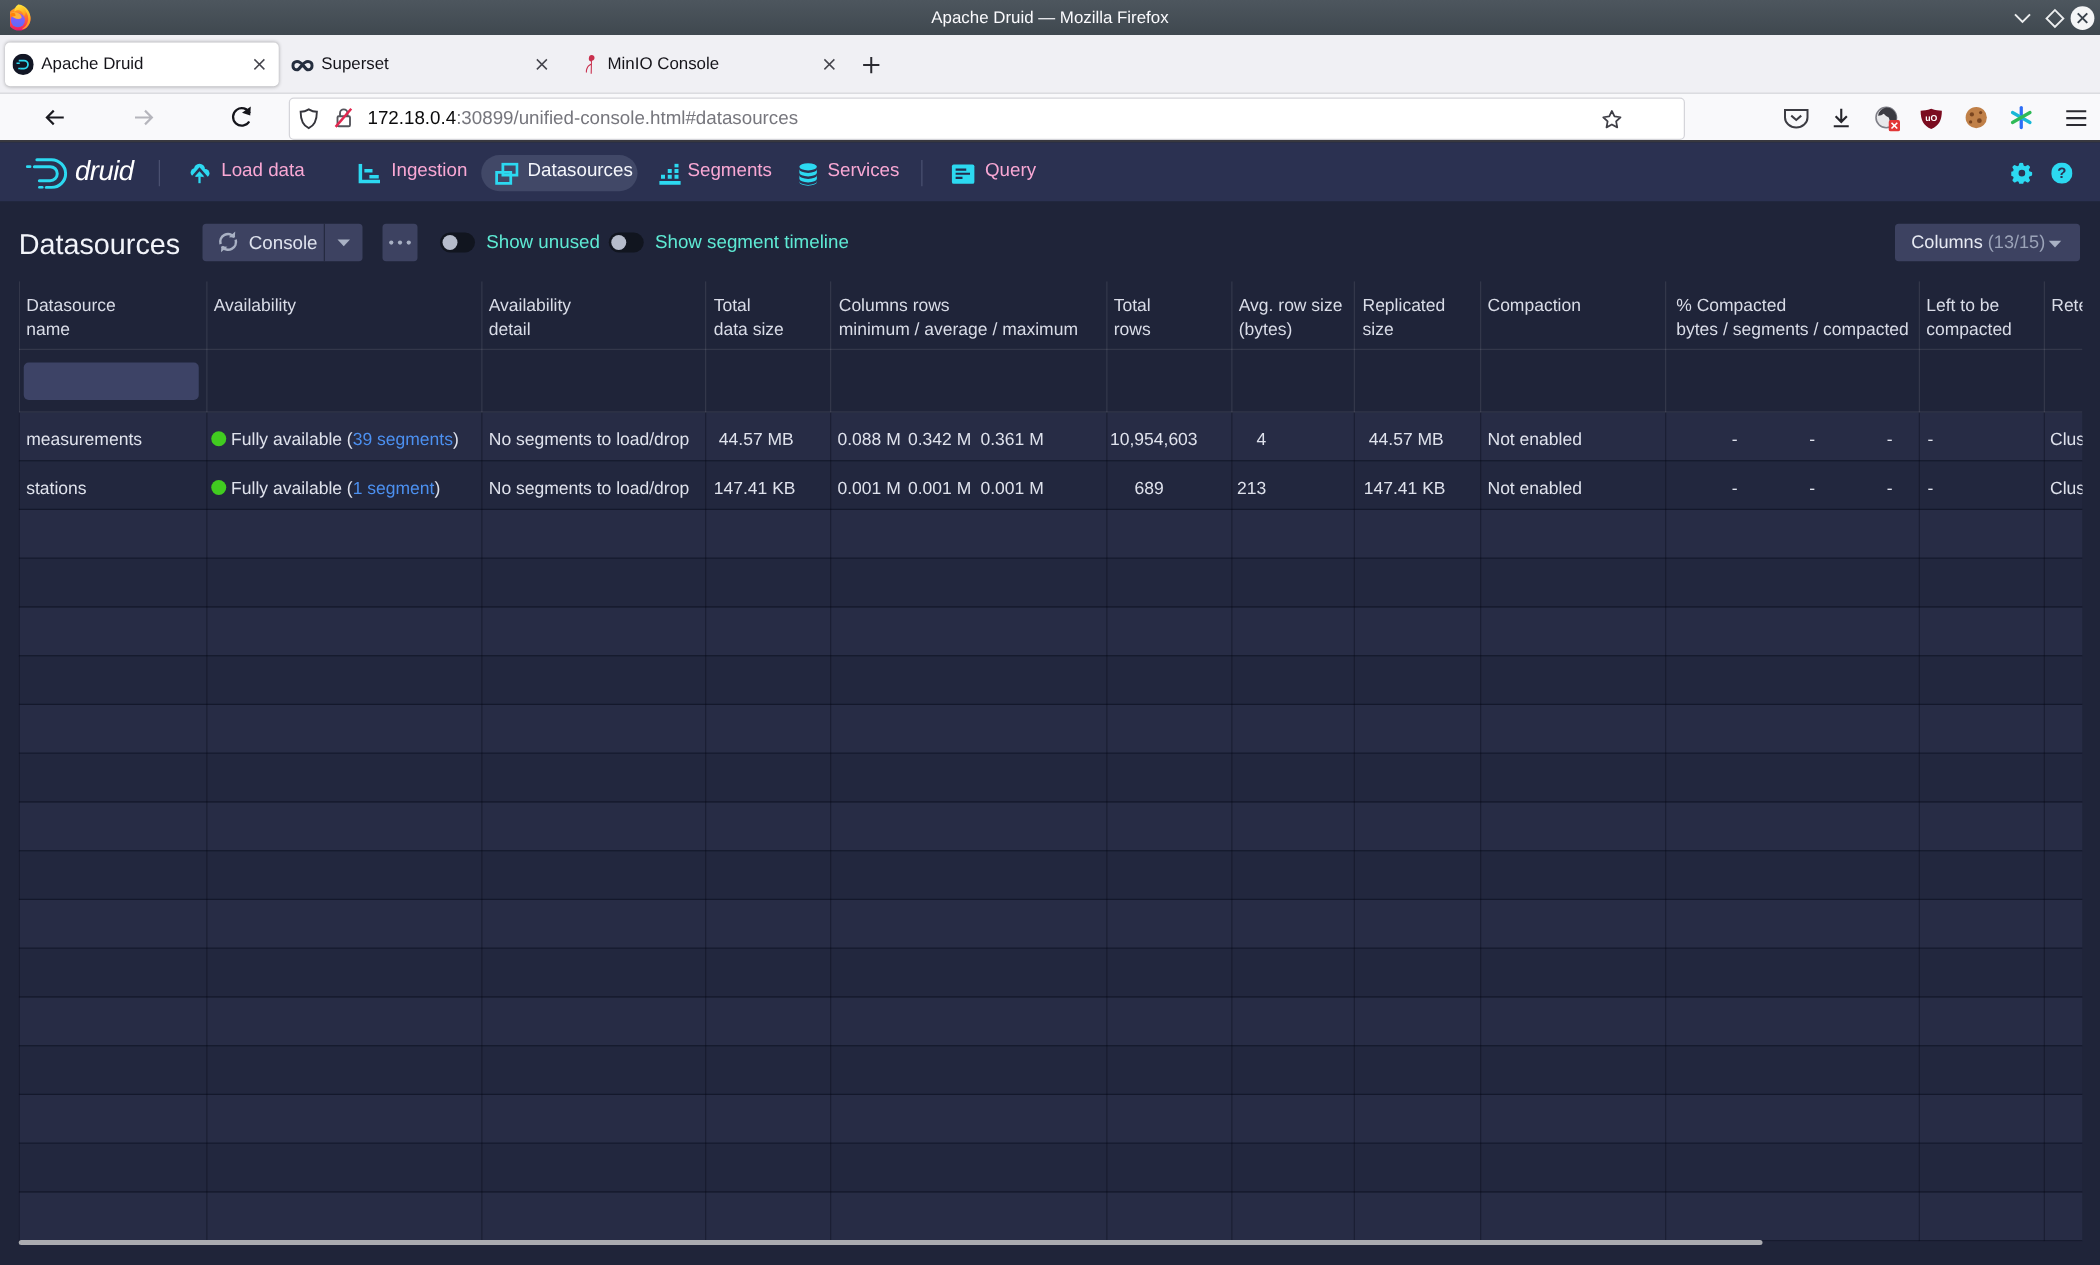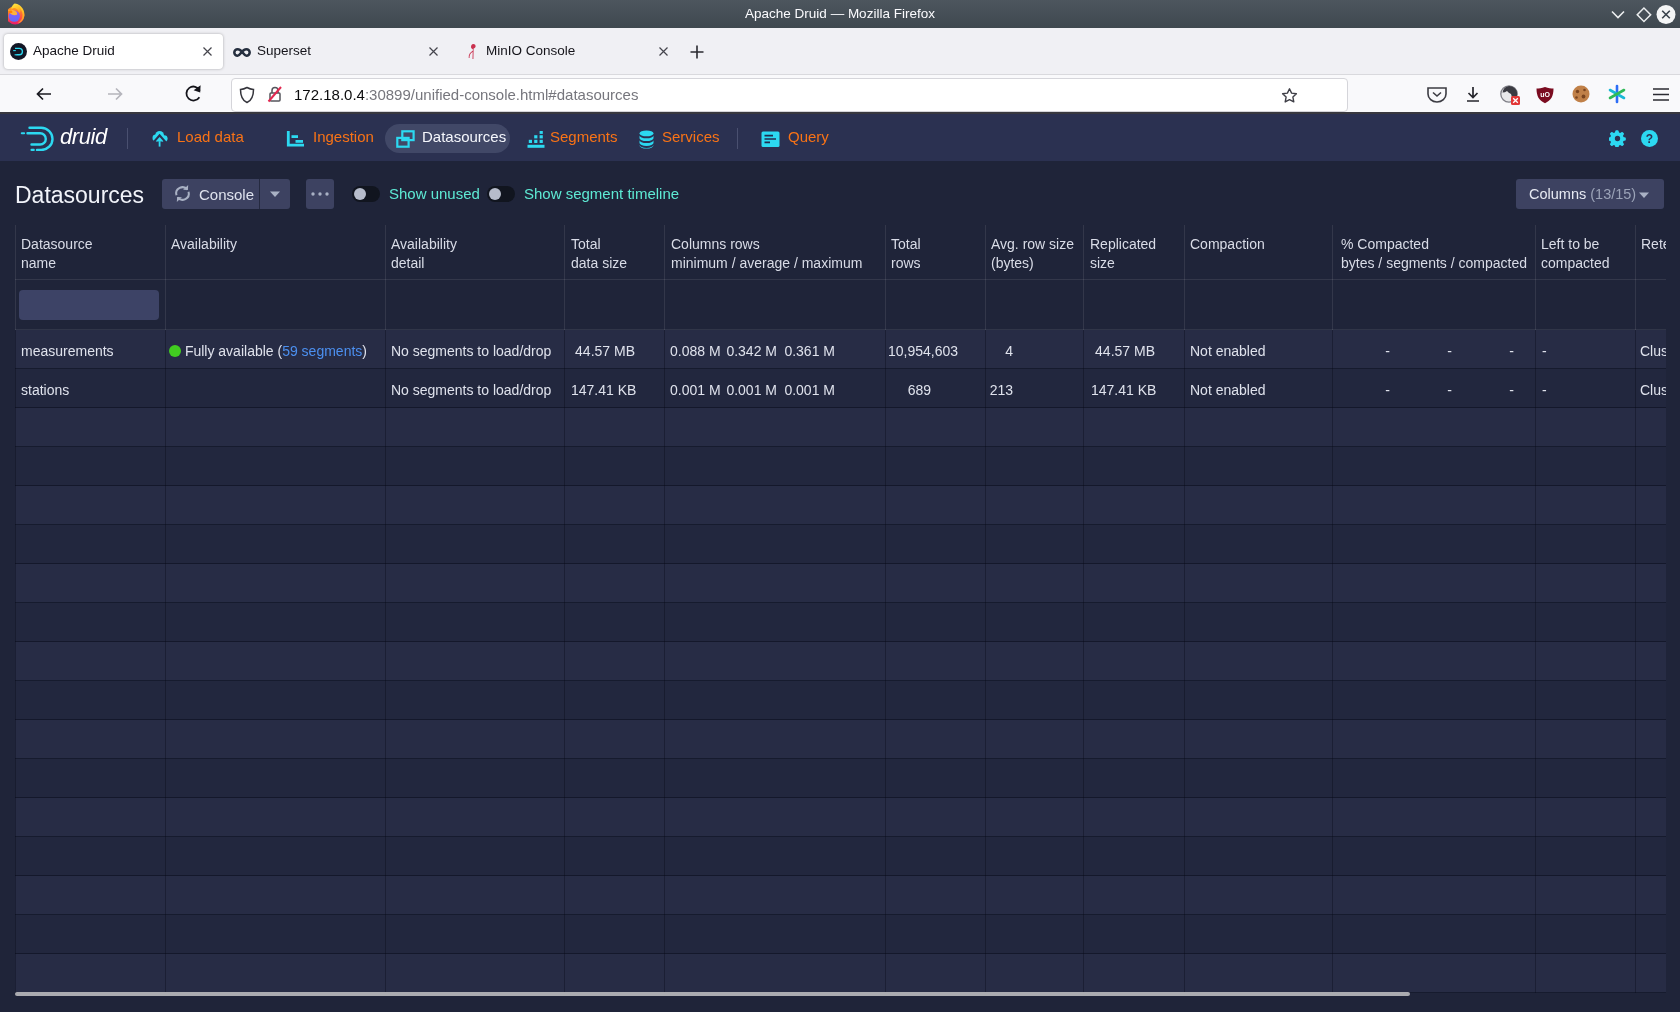--- a/index.html
+++ b/index.html
@@ -1,19 +1,19 @@
 <!DOCTYPE html>
 <html><head>
 <meta charset="utf-8">
 <style>
 * { margin:0; padding:0; box-sizing:border-box; }
 html,body { width:1680px; height:1012px; overflow:hidden; background:#1f2439;
   font-family:"Liberation Sans", sans-serif; }
 body > * { position:absolute; }
-.navitem { color:#f97316; font-size:15px; line-height:45px; height:45px; top:114px; }
+.navitem { color:#f9a8d4; font-size:15px; line-height:45px; height:45px; top:114px; }
 .btn { top:179px; height:30px; background:#3d4261; border-radius:3px; }
 .swpill { top:186px; width:28px; height:16px; border-radius:8px; background:#11151f; }
 .swknob { position:absolute; top:2px; left:2px; width:12px; height:12px; border-radius:6px; background:#b6bccb; }
 .swlabel { top:185px; font-size:15px; color:#5eead4; }
 #table { left:15px; top:225px; width:1651px; height:768px; overflow:hidden; }
 #table > * { position:absolute; }
 .hdr { font-size:14px; color:#d9dce7; line-height:19px; white-space:pre; }
 .vlh { top:0; width:1px; height:105px; background:rgba(255,255,255,0.09); }
 .vlr { top:105px; width:1px; height:663px; background:rgba(5,8,20,0.35); }
 .row { left:0; width:1651px; height:39px; }
@@ -307,32 +307,33 @@
 <div class="hdr" style="left:1075px;top:10px;">Replicated
 size</div>
 <div class="hdr" style="left:1175px;top:10px;">Compaction</div>
 <div class="hdr" style="left:1326px;top:10px;">% Compacted
 bytes / segments / compacted</div>
 <div class="hdr" style="left:1526px;top:10px;">Left to be
 compacted</div>
 <div class="hdr" style="left:1626px;top:10px;">Retention</div>
 <div style="left:4px;top:65px;width:140px;height:30px;background:#3d4366;border-radius:4px;"></div>
 <div class="cell" style="left:6px;top:105px;">measurements</div>
-<div class="cell" style="left:154px;top:105px;"><span style="display:inline-block;width:12px;height:12px;border-radius:6px;background:#41cc20;vertical-align:-1px;"></span>&nbsp;Fully available (<span class="lnk">59 segments</span>)</div>
+<div class="cell" style="left:154px;top:105px;"><span style="display:inline-block;width:12px;height:12px;border-radius:6px;background:#41cc20;vertical-align:-1px;"></span>&nbsp;Fully available (<span class="lnk">39 segments</span>)</div>
 <div class="cell" style="left:376px;top:105px;">No segments to load/drop</div>
 <div class="cell" style="left:556px;top:105px;"><span class="num" style="width:64px;">44.57 MB</span></div>
 <div class="cell" style="left:655px;top:105px;"><span class="num" style="width:48px;">0.088 M</span><span class="num" style="width:59px;">0.342 M</span><span class="num" style="width:58px;">0.361 M</span></div>
 <div class="cell" style="left:873px;top:105px;"><span class="num" style="width:67px;">10,954,603</span></div>
 <div class="cell" style="left:974px;top:105px;"><span class="num" style="width:24px;">4</span></div>
 <div class="cell" style="left:1076px;top:105px;"><span class="num" style="width:64px;">44.57 MB</span></div>
 <div class="cell" style="left:1175px;top:105px;">Not enabled</div>
 <div class="cell" style="left:1324px;top:105px;"><span class="num" style="width:51px;">-</span><span class="num" style="width:62px;">-</span><span class="num" style="width:62px;">-</span></div>
 <div class="cell" style="left:1527px;top:105px;">-</div>
 <div class="cell" style="left:1625px;top:105px;">Cluster default</div>
 <div class="cell" style="left:6px;top:144px;">stations</div>
+<div class="cell" style="left:154px;top:144px;"><span style="display:inline-block;width:12px;height:12px;border-radius:6px;background:#41cc20;vertical-align:-1px;"></span>&nbsp;Fully available (<span class="lnk">1 segment</span>)</div>
 <div class="cell" style="left:376px;top:144px;">No segments to load/drop</div>
 <div class="cell" style="left:556px;top:144px;"><span class="num" style="width:64px;">147.41 KB</span></div>
 <div class="cell" style="left:655px;top:144px;"><span class="num" style="width:48px;">0.001 M</span><span class="num" style="width:59px;">0.001 M</span><span class="num" style="width:58px;">0.001 M</span></div>
 <div class="cell" style="left:849px;top:144px;"><span class="num" style="width:67px;">689</span></div>
 <div class="cell" style="left:974px;top:144px;"><span class="num" style="width:24px;">213</span></div>
 <div class="cell" style="left:1076px;top:144px;"><span class="num" style="width:64px;">147.41 KB</span></div>
 <div class="cell" style="left:1175px;top:144px;">Not enabled</div>
 <div class="cell" style="left:1324px;top:144px;"><span class="num" style="width:51px;">-</span><span class="num" style="width:62px;">-</span><span class="num" style="width:62px;">-</span></div>
 <div class="cell" style="left:1527px;top:144px;">-</div>
 <div class="cell" style="left:1625px;top:144px;">Cluster default</div>

